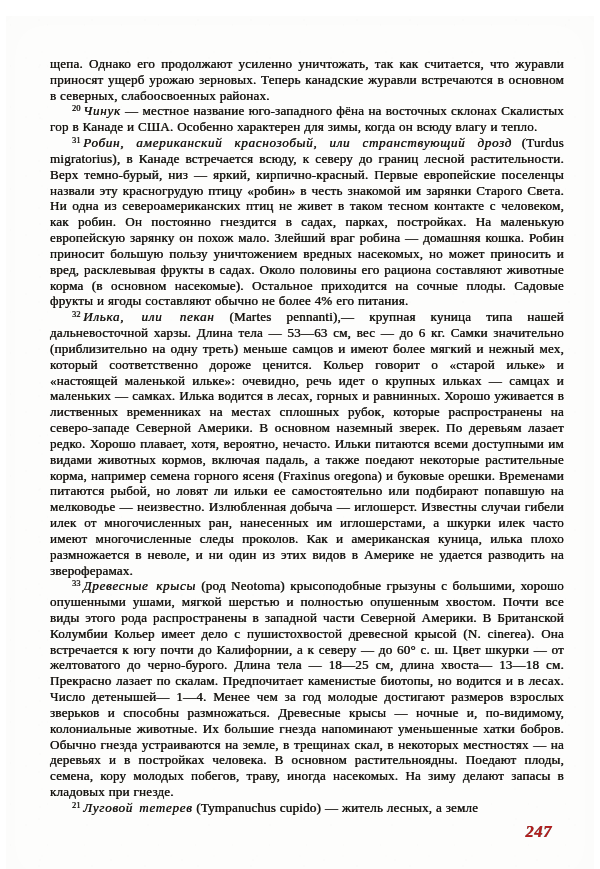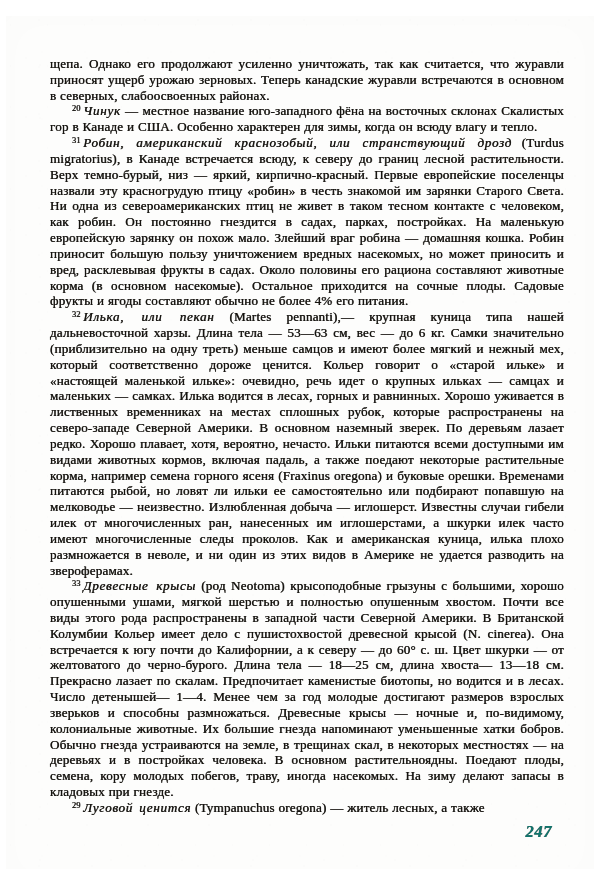--- a/index.html
+++ b/index.html
@@ -77,21 +77,21 @@
 
   #page-number {
     position: absolute;
     right: 42px;
     top: 806px;
     font-family: "Liberation Serif", "DejaVu Serif", serif;
     font-style: italic;
     font-weight: bold;
     font-size: 16.5px;
     letter-spacing: 0.6px;
-    color: #0f766e;
+    color: #b91c1c;
     text-shadow: 0.4px 0 0 rgba(20,18,14,0.6), -0.3px 0 0 rgba(20,18,14,0.4);
   }
 </style>
 </head>
 <body>
 
 <div id="page">
 
   <div id="grain"></div>
 
@@ -111,20 +111,20 @@
 
     <p class="para indent">
       <sup class="fn">32</sup><i class="sp">Илька, или пекан</i><span> (Martes pennanti),— крупная куница типа нашей дальневосточной харзы. Длина тела — 53—63 см, вес — до 6 кг. Самки значительно (приблизительно на одну треть) меньше самцов и имеют более мягкий и нежный мех, который соответственно дороже ценится. Кольер говорит о «старой ильке» и «настоящей маленькой ильке»: очевидно, речь идет о крупных ильках — самцах и маленьких — самках. Илька водится в лесах, горных и равнинных. Хорошо уживается в лиственных временниках на местах сплошных рубок, которые распространены на северо-западе Северной Америки. В основном наземный зверек. По деревьям лазает редко. Хорошо плавает, хотя, вероятно, нечасто. Ильки питаются всеми доступными им видами животных кормов, включая падаль, а также поедают некоторые растительные корма, например семена горного ясеня (Fraxinus oregona) и буковые орешки. Временами питаются рыбой, но ловят ли ильки ее самостоятельно или подбирают попавшую на мелководье — неизвестно. Излюбленная добыча — иглошерст. Известны случаи гибели илек от многочисленных ран, нанесенных им иглошерстами, а шкурки илек часто имеют многочисленные следы проколов. Как и американская куница, илька плохо размножается в неволе, и ни один из этих видов в Америке не удается разводить на звероферамах.</span>
     </p>
 
     <p class="para indent">
       <sup class="fn">33</sup><i class="sp">Древесные крысы</i><span> (род Neotoma) крысоподобные грызуны с большими, хорошо опушенными ушами, мягкой шерстью и полностью опушенным хвостом. Почти все виды этого рода распространены в западной части Северной Америки. В Британской Колумбии Кольер имеет дело с пушистохвостой древесной крысой (N. cinerea). Она встречается к югу почти до Калифорнии, а к северу — до 60° с. ш. Цвет шкурки — от желтоватого до черно-бурого. Длина тела — 18—25 см, длина хвоста— 13—18 см. Прекрасно лазает по скалам. Предпочитает каменистые биотопы, но водится и в лесах. Число детенышей— 1—4. Менее чем за год молодые достигают размеров взрослых зверьков и способны размножаться. Древесные крысы — ночные и, по-видимому, колониальные животные. Их большие гнезда напоминают уменьшенные хатки бобров. Обычно гнезда устраиваются на земле, в трещинах скал, в некоторых местностях — на деревьях и в постройках человека. В основном растительноядны. Поедают плоды, семена, кору молодых побегов, траву, иногда насекомых. На зиму делают запасы в кладовых при гнезде.</span>
     </p>
 
     <p class="para indent">
-      <sup class="fn">29</sup><i class="sp">Луговой ценится</i><span> (Tympanuchus oregona) — житель лесных, а также</span>
+      <sup class="fn">21</sup><i class="sp">Луговой тетерев</i><span> (Tympanuchus cupido) — житель лесных, а земле</span>
     </p>
 
   </div>
 
   <div id="page-number">247</div>
 
 </div>
 
 </body></html>

